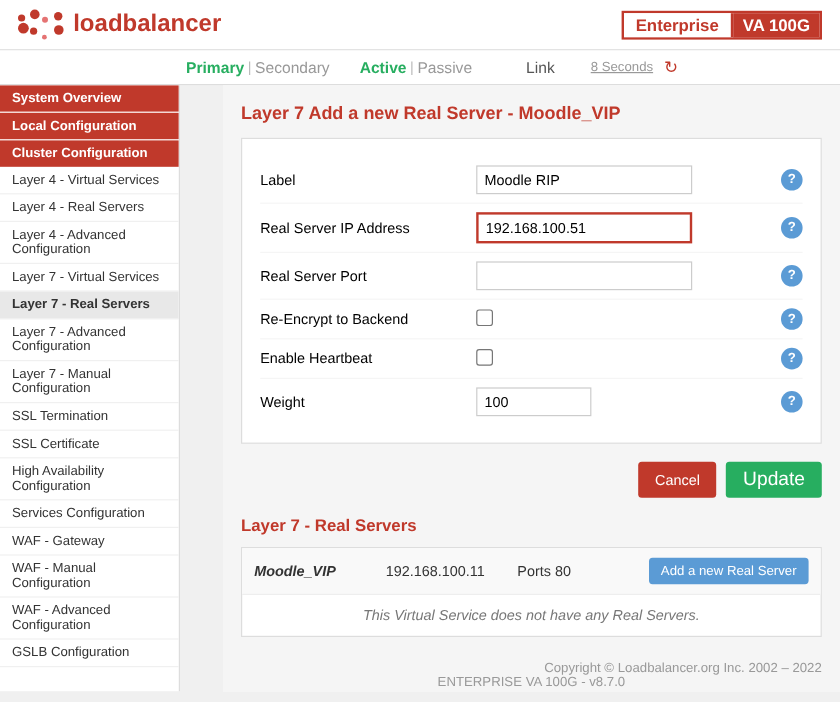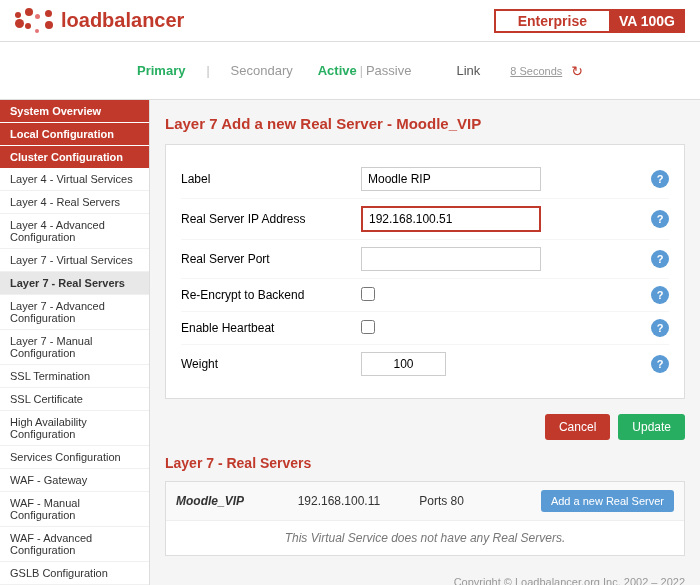--- a/index.html
+++ b/index.html
@@ -4,25 +4,25 @@
   <style>
     * { box-sizing: border-box; margin: 0; padding: 0; }
     body { font-family: Arial, sans-serif; font-size: 12px; background: #f0f0f0; width: 700px; height: 585px; overflow: hidden; }
 
     
     .header { background: #fff; padding: 8px 15px; display: flex; align-items: center; justify-content: space-between; border-bottom: 1px solid #ddd; }
     .logo { display: flex; align-items: center; gap: 8px; }
     .logo-dots { display: grid; grid-template-columns: repeat(4,8px); gap: 2px; }
     .logo-dot { width: 8px; height: 8px; border-radius: 50%; background: #c0392b; }
     .enterprise-badge { display: flex; align-items: center; border: 2px solid #c0392b; }
-    .enterprise-label { background: #fff; color: #c0392b; font-size: 14px; font-weight: bold; padding: 2px 22px; border-right: 2px solid #c0392b; }
+    .enterprise-label { background: #fff; color: #c0392b; font-size: 14px; font-weight: bold; padding: 2px 10px; border-right: 2px solid #c0392b; }
     .enterprise-value { background: #c0392b; color: #fff; font-size: 14px; font-weight: bold; padding: 2px 8px; }
 
     
-    .layout { display: flex; height: calc(585px - 80px); }
+    .layout { display: flex; height: calc(585px - 80px); gap: 36px; }
 
     
     .sidebar { width: 150px; background: #fff; border-right: 1px solid #ddd; overflow-y: auto; flex-shrink: 0; }
     .sidebar-section { background: #c0392b; color: #fff; padding: 5px 10px; font-size: 11px; font-weight: bold; }
     .sidebar-item { padding: 5px 10px; font-size: 11px; color: #333; cursor: pointer; border-bottom: 1px solid #f0f0f0; }
     .sidebar-item.active { background: #e8e8e8; font-weight: bold; }
 
     
     .main-content { flex: 1; background: #f5f5f5; overflow-y: auto; padding: 15px; }
 
@@ -34,21 +34,21 @@
     .form-label { width: 180px; color: #000000; font-size: 12px; flex-shrink: 0; }
     .form-field { flex: 1; }
     .form-input { width: 180px; border: 1px solid #ccc; padding: 4px 6px; font-size: 12px; }
     .form-input.highlighted { border: 2px solid #c0392b; outline: none; }
     .form-checkbox { width: 14px; height: 14px; }
     .help-icon { width: 18px; height: 18px; border-radius: 50%; background: #5b9bd5; color: #fff; font-size: 11px; font-weight: bold; display: flex; align-items: center; justify-content: center; margin-left: 10px; flex-shrink: 0; cursor: pointer; }
 
     
     .btn-row { display: flex; justify-content: flex-end; gap: 8px; margin-top: 10px; }
     .btn-cancel { background: #c0392b; color: #fff; border: none; padding: 6px 14px; font-size: 12px; cursor: pointer; border-radius: 3px; }
-    .btn-update { background: #27ae60; color: #fff; border: none; padding: 6px 14px; font-size: 12px; cursor: pointer; border-radius: 3px; }
+    .btn-update { background: #27ae60; color: #fff; border: none; padding: 6px 14px; font-size: 16px; cursor: pointer; border-radius: 3px; }
 
     
     .table-section-title { color: #c0392b; font-size: 14px; font-weight: bold; margin-bottom: 10px; }
     .table-container { background: #fff; border: 1px solid #ddd; }
     .table-row { display: flex; align-items: center; padding: 8px 10px; border-bottom: 1px solid #f0f0f0; }
     .table-cell { flex: 1; font-size: 12px; color: #333; }
     .table-cell.bold { font-style: italic; font-weight: bold; }
     .btn-add { background: #5b9bd5; color: #fff; border: none; padding: 5px 10px; font-size: 11px; cursor: pointer; border-radius: 3px; white-space: nowrap; }
     .no-servers-msg { padding: 10px; text-align: center; color: #777; font-style: italic; font-size: 12px; }
 
@@ -74,26 +74,26 @@
     </div>
     <div style="font-size:20px;color:#c0392b;font-weight:bold;">loadbalancer</div>
   </div>
   <div class="enterprise-badge">
     <div class="enterprise-label">Enterprise</div>
     <div class="enterprise-value">VA 100G</div>
   </div>
 </div>
 
 <div style="background:#fff;border-bottom:1px solid #ddd;display:flex;align-items:center;justify-content:center;padding:6px 0;gap:5px;">
-  <div style="display:flex;align-items:center;gap:21px;padding-left:20px;">
+  <div style="display:flex;align-items:center;gap:3px;padding-left:20px;">
     <a style="color:#27ae60;font-weight:bold;font-size:13px;text-decoration:none;">Primary</a>
     <span style="color:#bbb;">|</span>
     <a style="color:#999;font-size:13px;text-decoration:none;">Secondary</a>
   </div>
-  <div style="display:flex;align-items:center;gap:3px;margin:15px 20px;">
+  <div style="display:flex;align-items:center;gap:3px;margin:0 20px;">
     <a style="color:#27ae60;font-weight:bold;font-size:13px;text-decoration:none;">Active</a>
     <span style="color:#bbb;">|</span>
     <a style="color:#999;font-size:13px;text-decoration:none;">Passive</a>
   </div>
   <a style="color:#555;font-size:13px;text-decoration:none;margin:0 20px;">Link</a>
   <span style="font-size:11px;color:#999;margin-left:5px;text-decoration:underline;">8 Seconds</span>
   <span style="color:#c0392b;font-size:14px;cursor:pointer;margin-left:4px;">↻</span>
 </div>
 
 <div class="layout">
@@ -161,21 +161,21 @@
         <div class="form-label">Enable Heartbeat</div>
         <div class="form-field">
           <input type="checkbox" class="form-checkbox" style="">
         </div>
         <div class="help-icon">?</div>
       </div>
 
       <div class="form-row">
         <div class="form-label">Weight</div>
         <div class="form-field">
-          <input type="text" class="form-input" value="100" style="width: 85px; text-align: center;">
+          <input type="text" class="form-input" value="100" style="width: 96px;">
         </div>
         <div class="help-icon">?</div>
       </div>
 
     </div>
 
     <div class="btn-row">
       <button class="btn-cancel">Cancel</button>
       <button class="btn-update">Update</button>
     </div>

